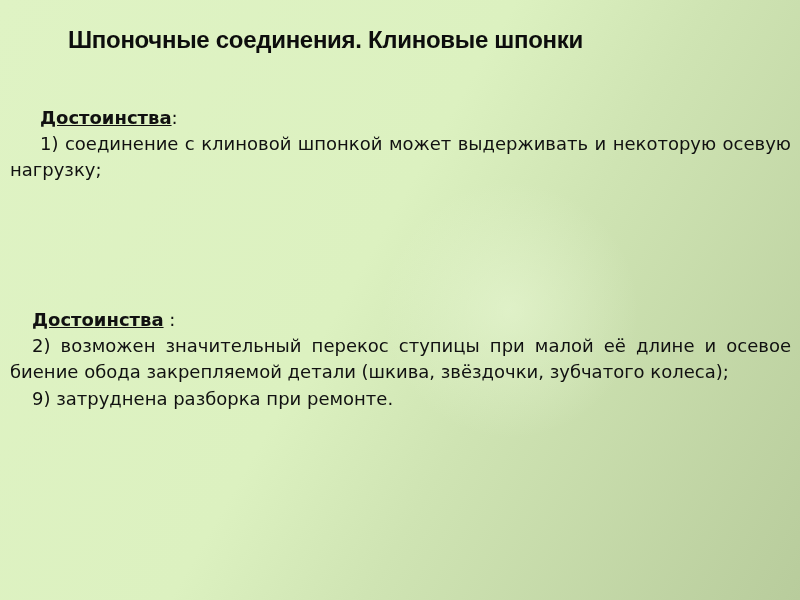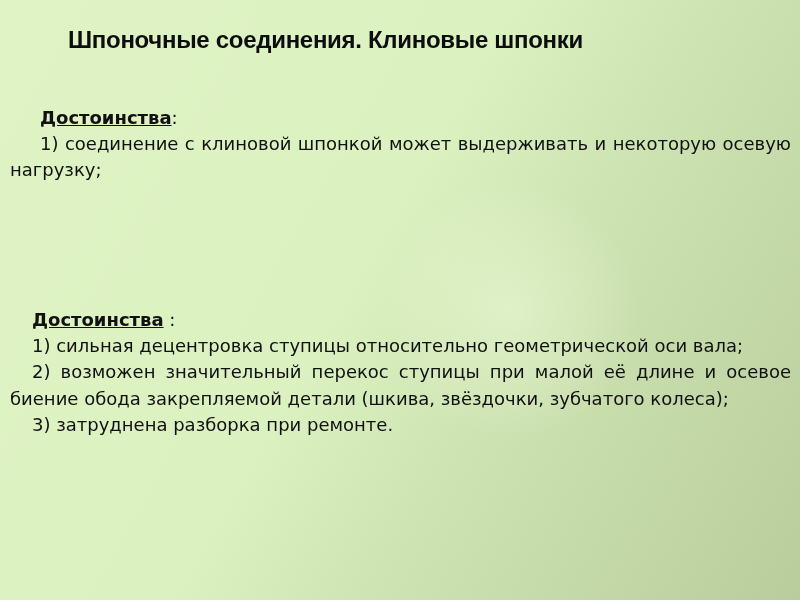--- a/index.html
+++ b/index.html
@@ -39,16 +39,15 @@
 
 <div class="title">Шпоночные соединения. Клиновые шпонки</div>
 
 <div class="content section-a">
   <span class="heading"><span class="h">Достоинства</span><span>:</span></span>
   <p class="item">1) соединение с клиновой шпонкой может выдерживать и некоторую осевую нагрузку;</p>
 </div>
 
 <div class="content section-b">
   <span class="heading heading-b"><span class="h">Достоинства</span><span> :</span></span>
-  <p class="item-b">1) сильная децентровка ступицы относительно геометрической оси вала;</p>
   <p class="item-b">2) возможен значительный перекос ступицы при малой её длине и осевое биение обода закрепляемой детали (шкива, звёздочки, зубчатого колеса);</p>
-  <p class="item-b">3) затруднена разборка при ремонте.</p>
+  <p class="item-b">9) затруднена разборка при ремонте.</p>
 </div>
 
 </body></html>

